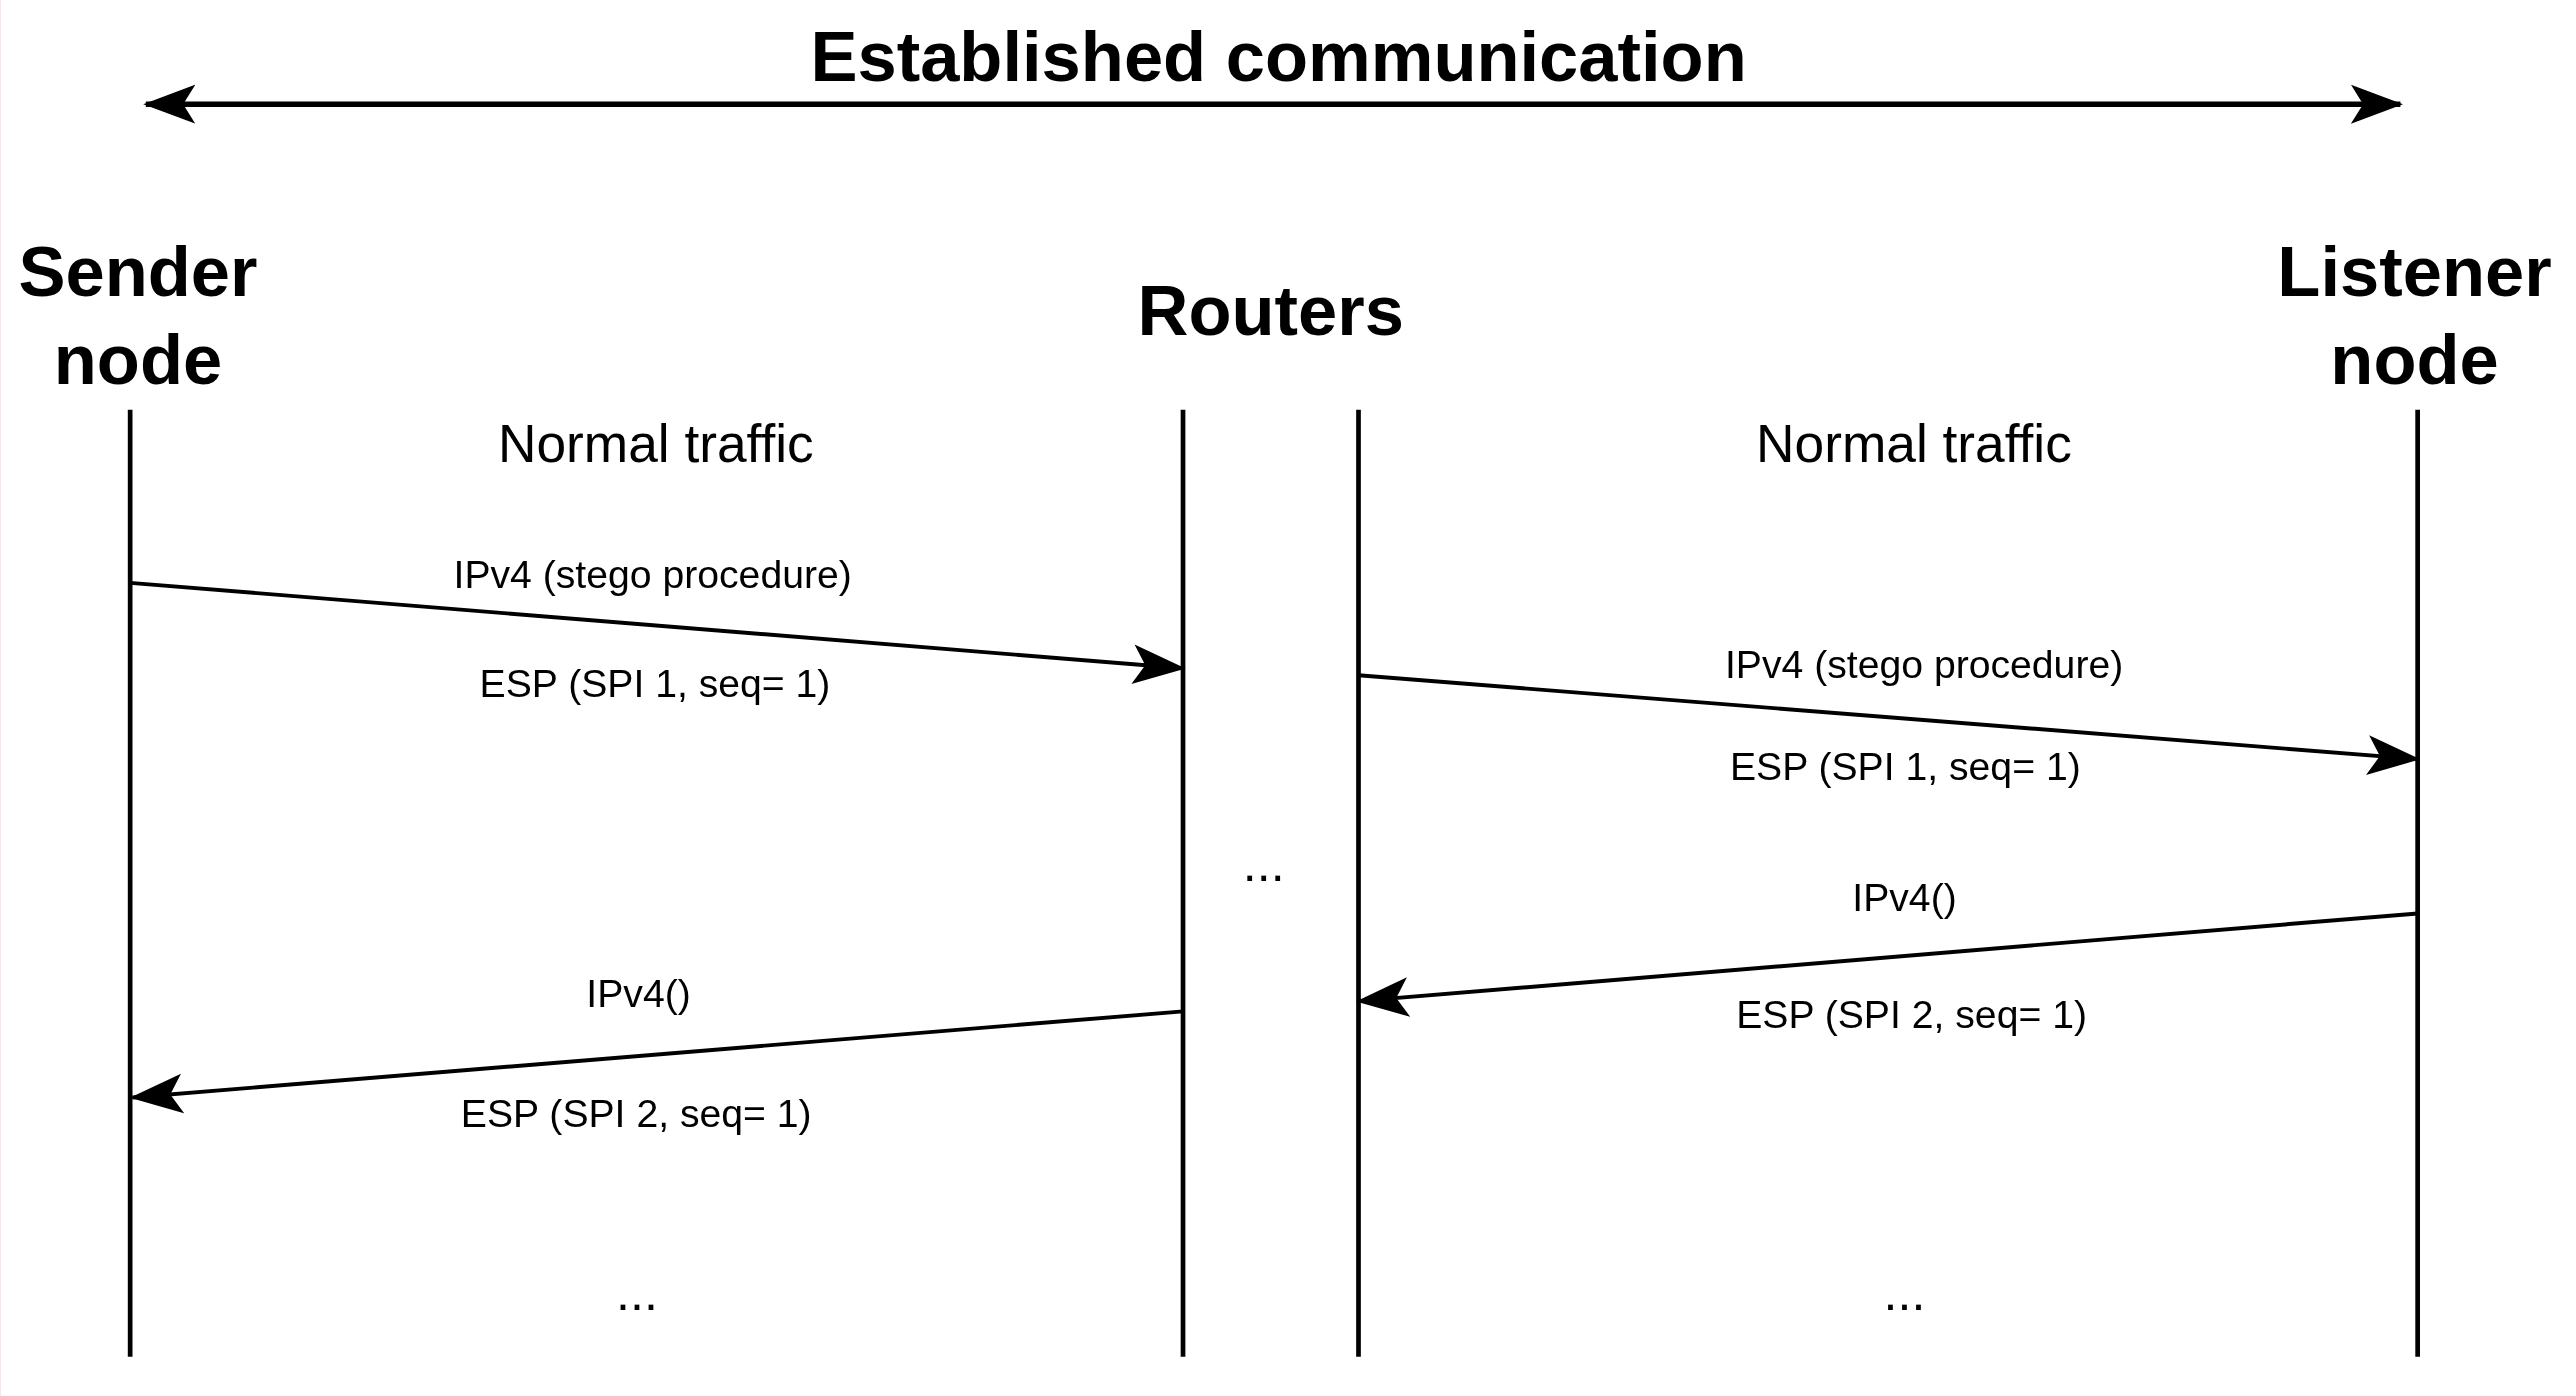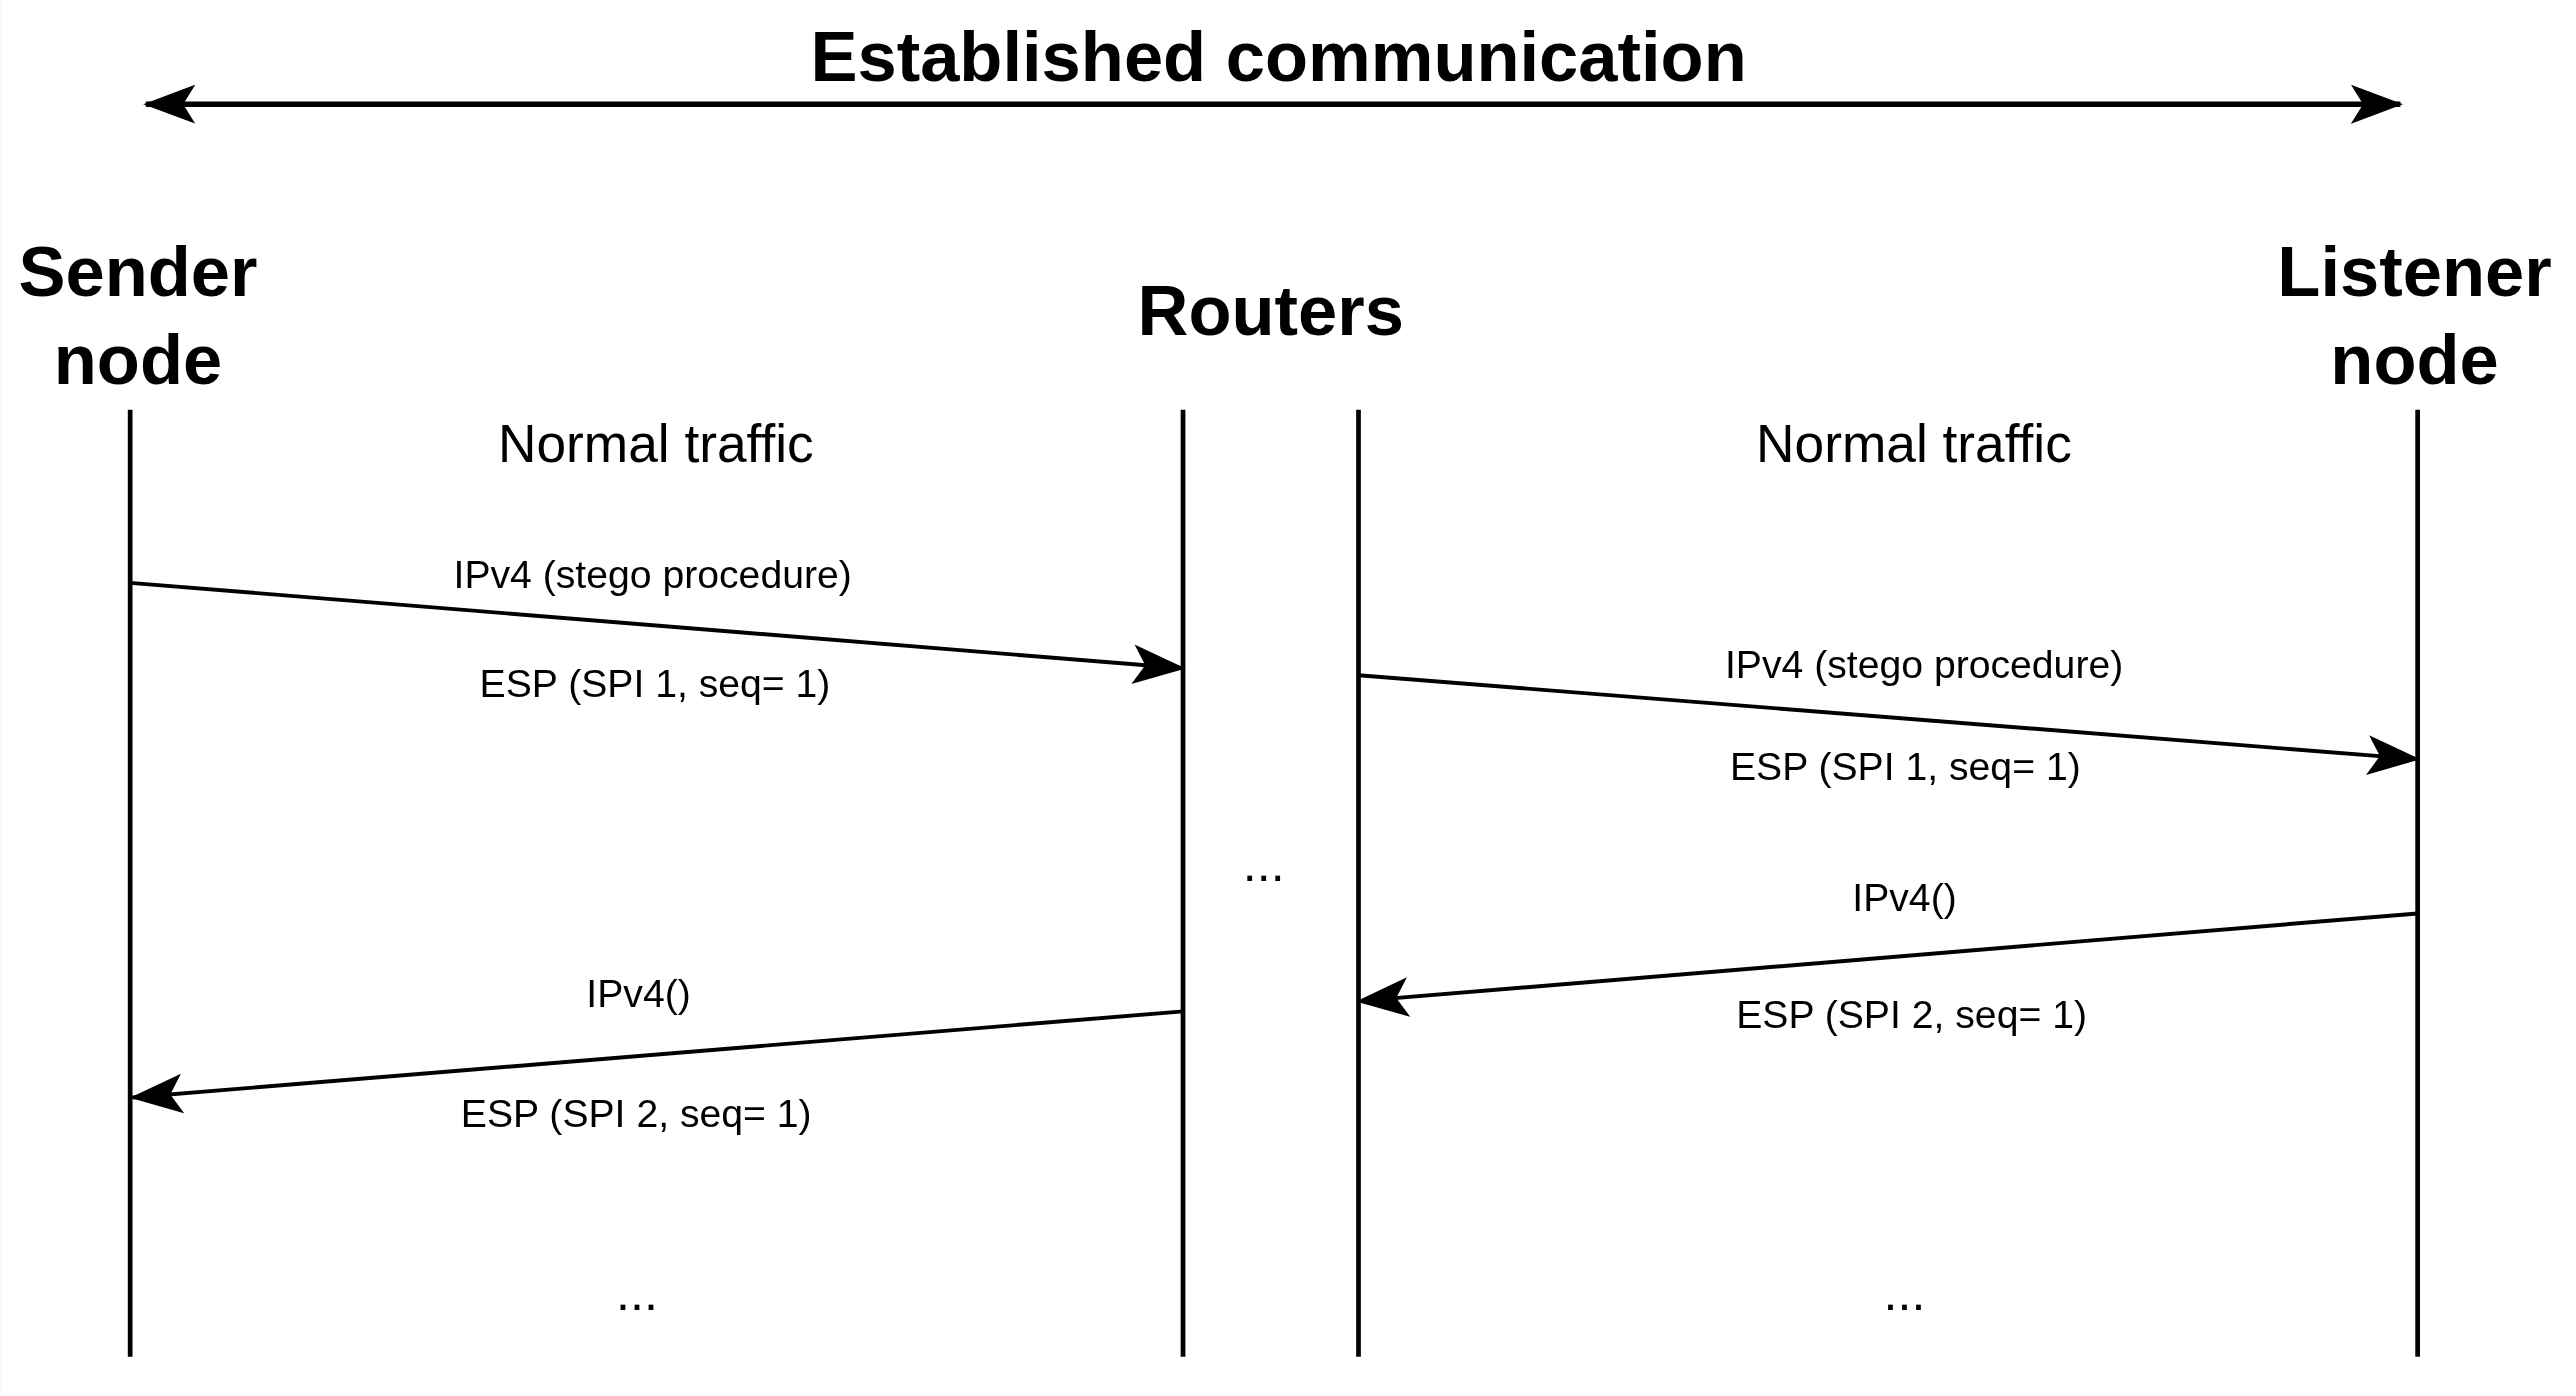--- a/index.html
+++ b/index.html
@@ -7,21 +7,21 @@
     padding: 0;
     background: #ffffff;
     width: 2576px;
     height: 1396px;
     overflow: hidden;
   }
   .stage {
     position: relative;
     width: 2128px;
     height: 1396px;
-    background: #5eead4;
+    background: #b91c1c;
   }
   svg text {
     fill: #000000;
     font-family: "Liberation Sans", sans-serif;
   }
   .h  { font-size: 90px; font-weight: 700; }   
   .t  { font-size: 68px; font-weight: 400; }   
   .m  { font-size: 50px; font-weight: 400; }   
   .e  { font-size: 64px; font-weight: 400; }   
   .ink   { stroke: #000000; }

